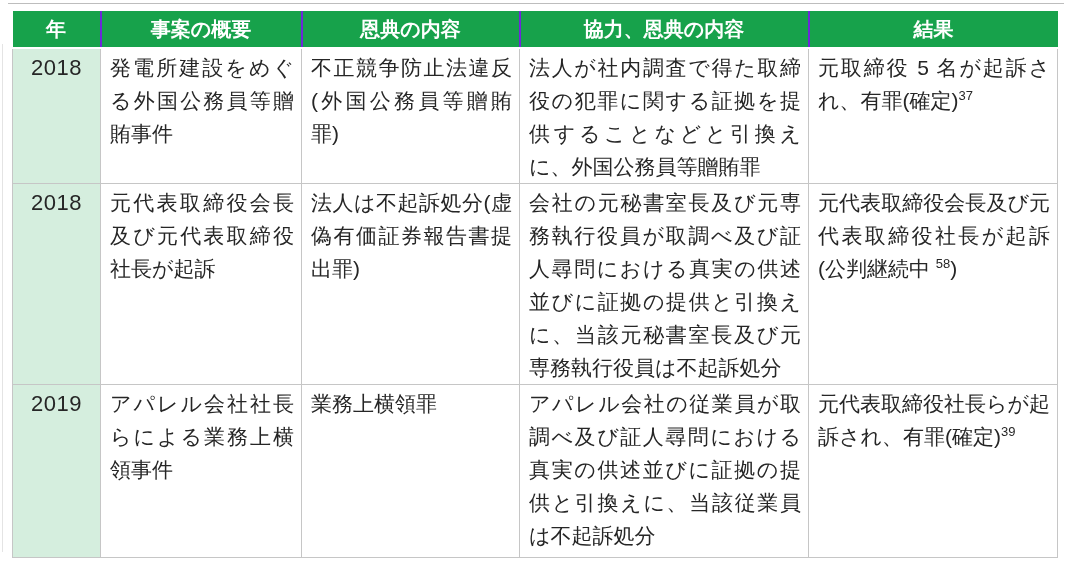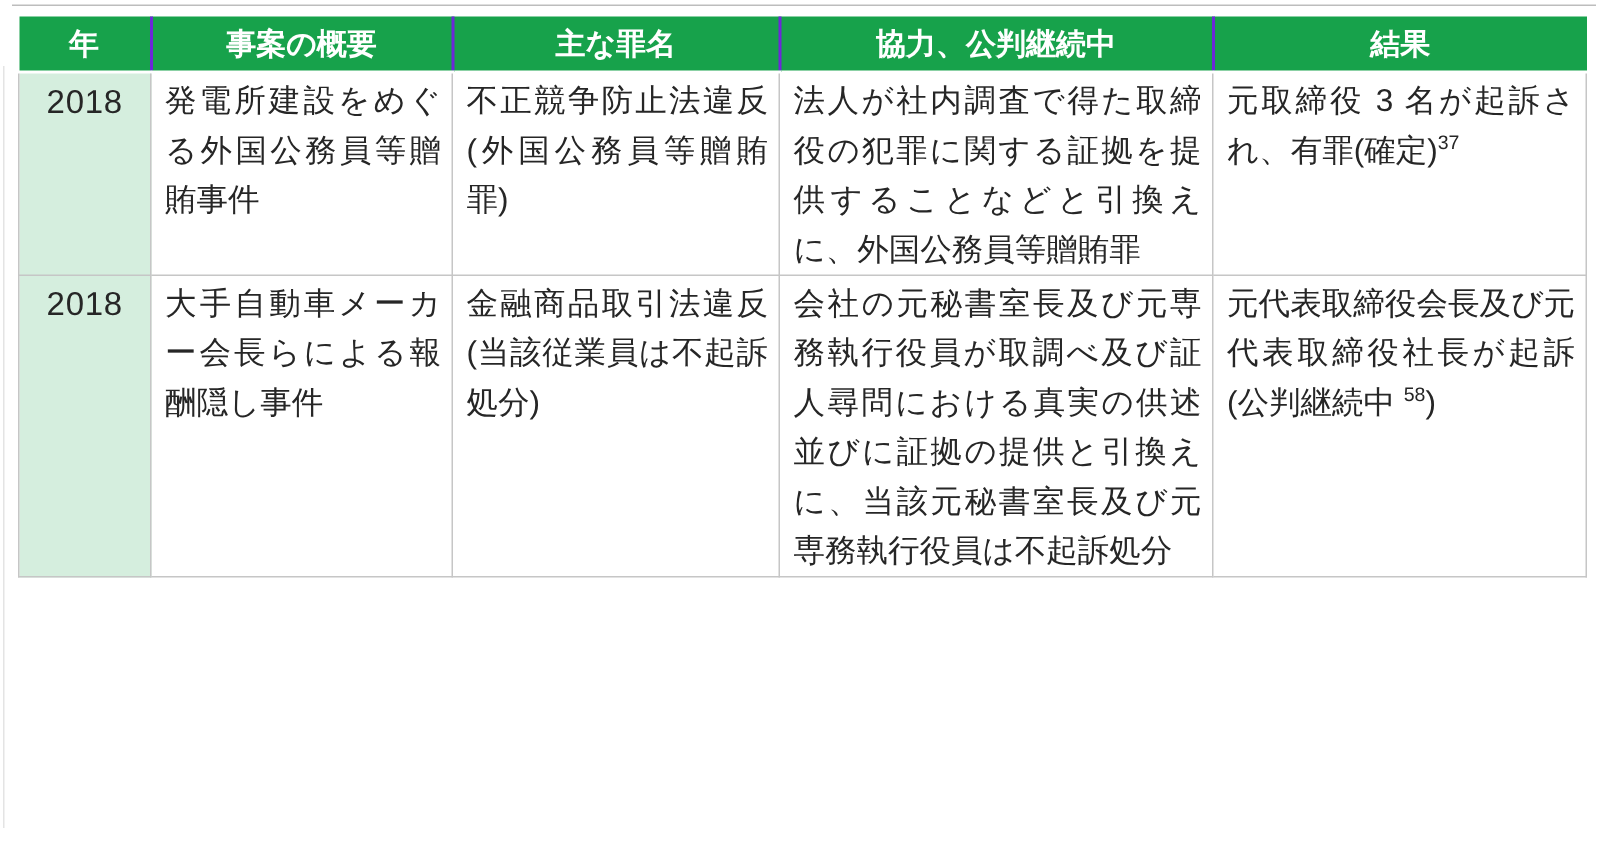--- a/index.html
+++ b/index.html
@@ -86,34 +86,41 @@
     <col class="c-year">
       <col class="c-over">
       <col class="c-charge">
       <col class="c-coop">
       <col class="c-result">
   </colgroup>
   <thead>
     <tr>
       <th>年</th>
       <th>事案の概要</th>
-      <th>主な罪名</th>
-      <th>協力、公判継続中</th>
+      <th>恩典の内容</th>
+      <th>協力、恩典の内容</th>
       <th>結果</th>
     </tr>
   </thead>
   <tbody>
     <tr class="row-1">
       <td class="year-cell">2018</td>
       <td>発電所建設をめぐる外国公務員等贈賄事件</td>
       <td>不正競争防止法違反(外国公務員等贈賄罪)</td>
       <td>法人が社内調査で得た取締役の犯罪に関する証拠を提供することなどと引換えに、外国公務員等贈賄罪</td>
-      <td><span>元取締役 3 名が起訴され、有罪(確定)</span><sup class="fn">37</sup><span></span></td>
+      <td><span>元取締役 5 名が起訴され、有罪(確定)</span><sup class="fn">37</sup><span></span></td>
     </tr>
     <tr class="row-2">
       <td class="year-cell">2018</td>
-      <td>大手自動車メーカー会長らによる報酬隠し事件</td>
-      <td>金融商品取引法違反(当該従業員は不起訴処分)</td>
+      <td>元代表取締役会長及び元代表取締役社長が起訴</td>
+      <td>法人は不起訴処分(虚偽有価証券報告書提出罪)</td>
       <td>会社の元秘書室長及び元専務執行役員が取調べ及び証人尋問における真実の供述並びに証拠の提供と引換えに、当該元秘書室長及び元専務執行役員は不起訴処分</td>
       <td><span>元代表取締役会長及び元代表取締役社長が起訴(公判継続中 </span><sup class="fn">58</sup><span>)</span></td>
+    </tr>
+    <tr class="row-3">
+      <td class="year-cell">2019</td>
+      <td>アパレル会社社長らによる業務上横領事件</td>
+      <td>業務上横領罪</td>
+      <td>アパレル会社の従業員が取調べ及び証人尋問における真実の供述並びに証拠の提供と引換えに、当該従業員は不起訴処分</td>
+      <td><span>元代表取締役社長らが起訴され、有罪(確定)</span><sup class="fn">39</sup><span></span></td>
     </tr>
   </tbody>
 </table>
 
 </body></html>

